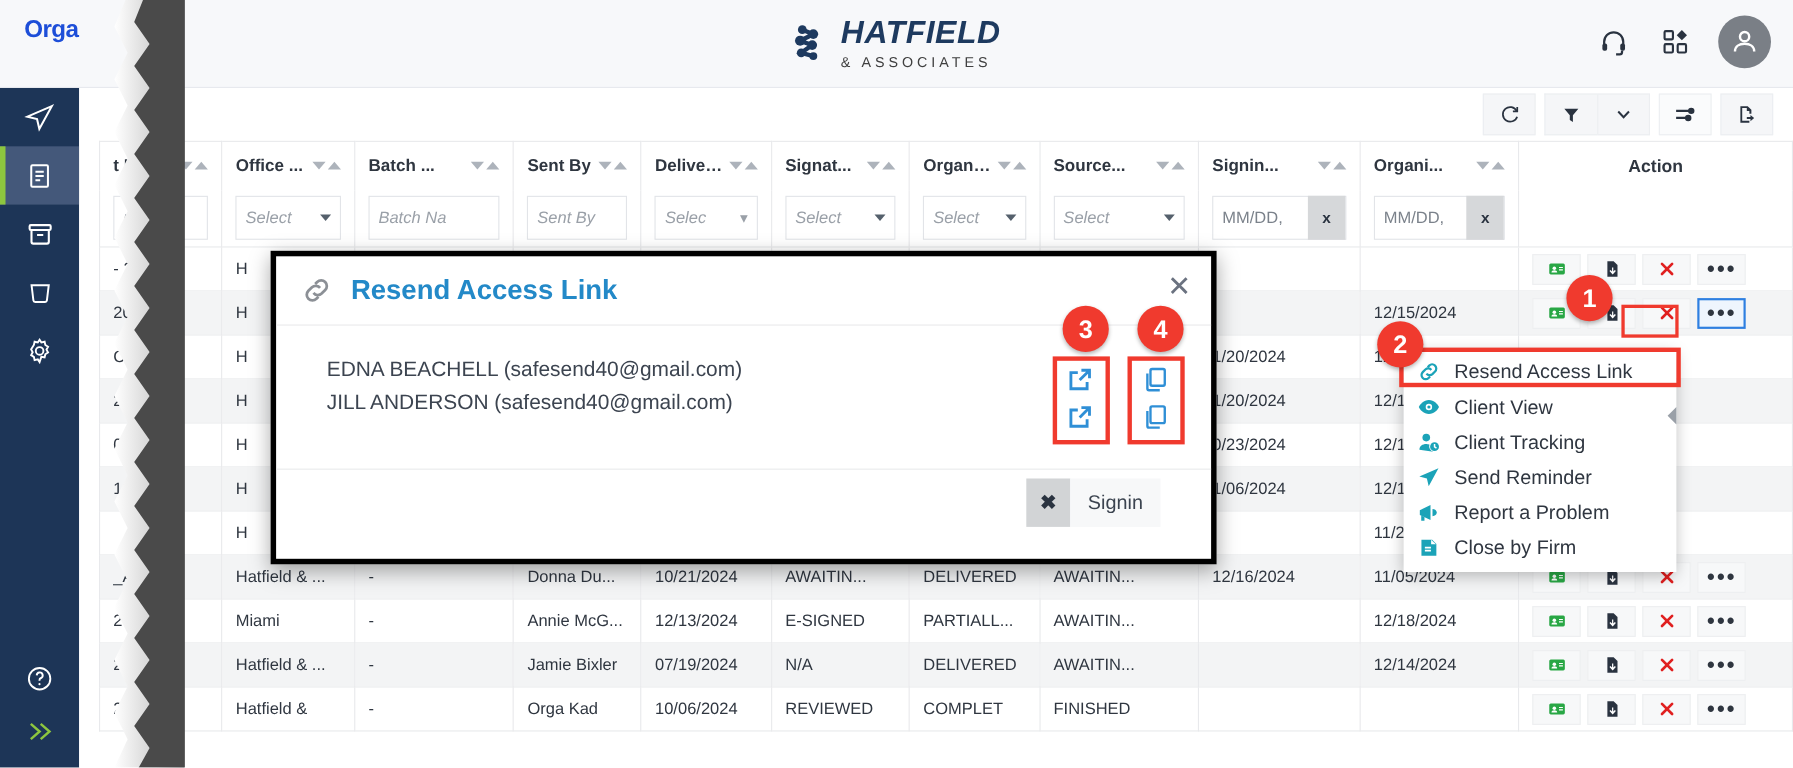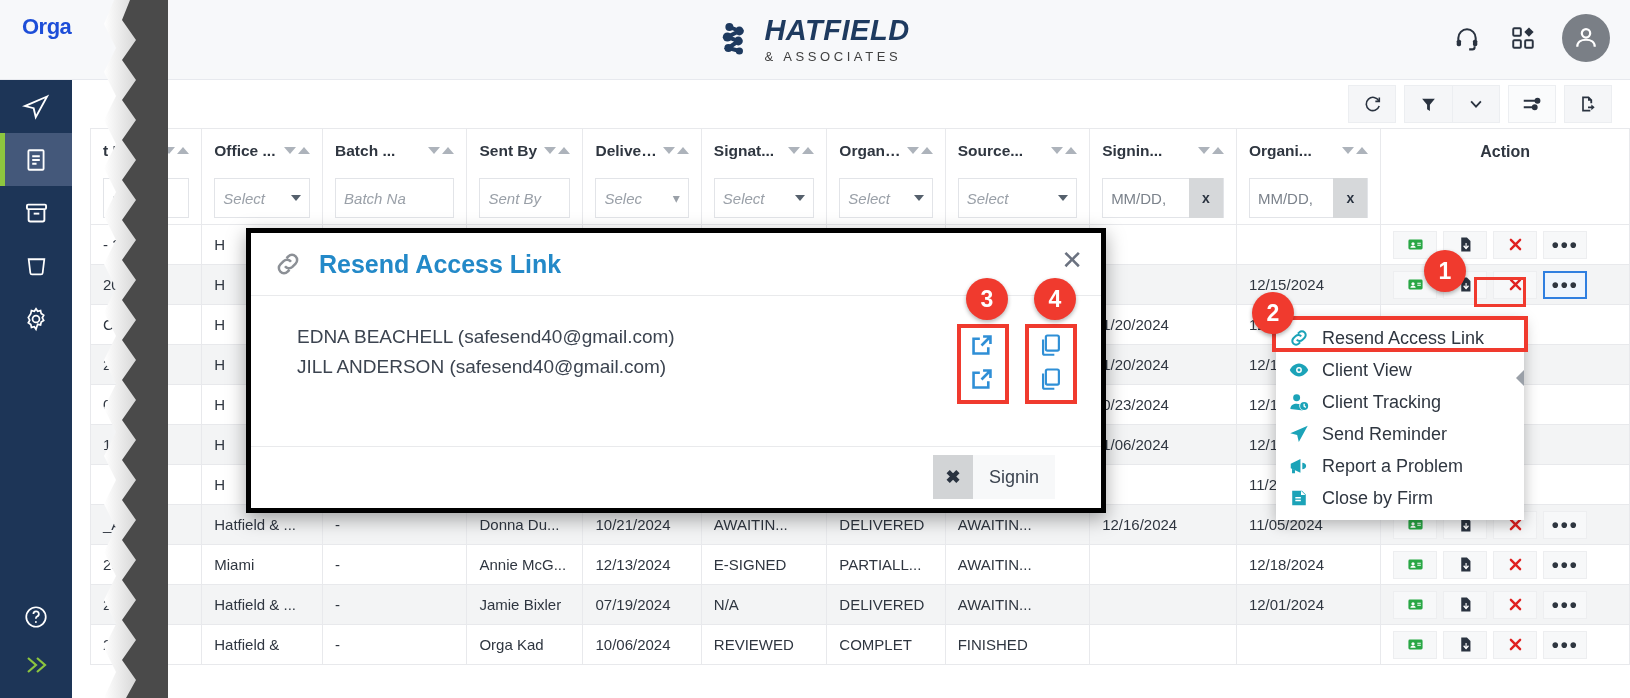--- a/index.html
+++ b/index.html
@@ -99,21 +99,21 @@
 
   
   .modal {
     position:absolute; left: 246px; top: 228px; width: 860px; height: 285px;
     background:#fff; border: 5px solid #000; z-index: 60;
     box-shadow: 0 6px 18px rgba(0,0,0,.35);
   }
   .modal-head { height: 62px; display:flex; align-items:center; padding: 0 22px; gap: 16px; position:relative;}
   .modal-title { color:#2389c8; font-size: 25px; font-weight: bold; }
   .modal-x { position:absolute; right: 18px; top: 14px; color:#6b7280; font-size: 26px; cursor:pointer; line-height:1;}
-  .modal-body { border-top:1px solid #e9eaec; border-bottom:1px solid #e9eaec; height: 152px; position:relative;
+  .modal-body { border-top:1px solid #e9eaec; border-bottom:1px solid #e9eaec; height: 132px; position:relative;
                 padding: 26px 24px 0 46px; }
   .recip { font-size: 19px; color:#3c4450; line-height: 30px; }
   .modal-icons { position:absolute; top: 36px; display:flex; flex-direction:column; gap: 8px; align-items:center; }
   .micon { width: 26px; height: 26px; color:#2f8fd6; cursor:pointer; }
   .redbox { position:absolute; border: 4px solid #f03a2e; }
   .badge {
     position:absolute; width: 42px; height: 42px; border-radius:50%; background:#f03a2e; color:#fff;
     display:flex; align-items:center; justify-content:center; font-size: 23px; font-weight:bold; z-index: 80;
     box-shadow: 0 2px 4px rgba(0,0,0,.3);
   }
@@ -665,21 +665,21 @@
             <tr>
               <td>2023 ...</td>
               <td>Hatfield &amp; ...</td>
               <td>-</td>
               <td>Jamie Bixler</td>
               <td>07/19/2024</td>
               <td>N/A</td>
               <td>DELIVERED</td>
               <td>AWAITIN...</td>
               <td></td>
-              <td>12/01/2024</td>
+              <td>12/14/2024</td>
               <td class="act">
                 <div class="act-wrap">
                   <div class="act-btn">
                     <svg width="17" height="17" viewBox="0 0 24 24" fill="#29a745">
                       <rect x="2" y="5" width="20" height="14" rx="2"></rect>
                       <circle cx="8.5" cy="11" r="2.3" fill="#fff"></circle>
                       <path d="M4.8 16.6c0-1.9 1.6-2.8 3.7-2.8s3.7.9 3.7 2.8Z" fill="#fff"></path>
                       <path d="M14.5 9.4h5v1.5h-5ZM14.5 12.4h5v1.5h-5Z" fill="#fff"></path>
                     </svg>
                   </div>

